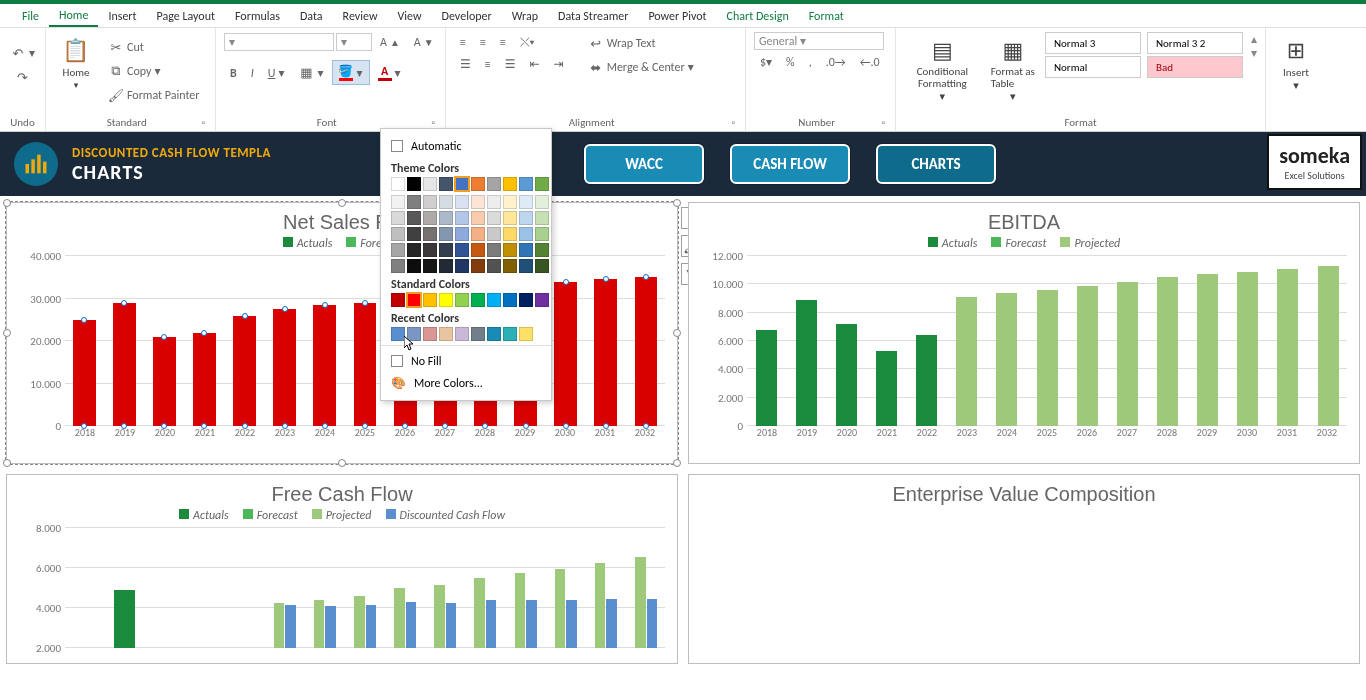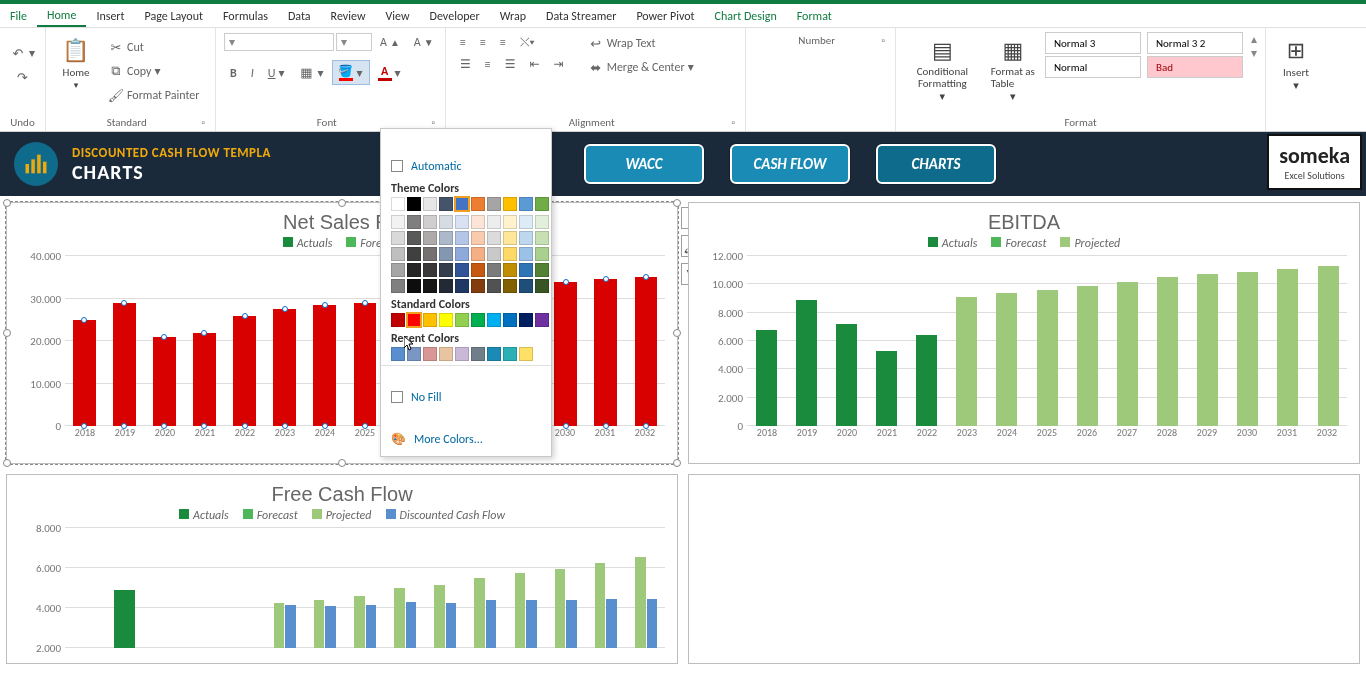--- a/index.html
+++ b/index.html
@@ -2,21 +2,21 @@
 <html><head>
 <meta charset="utf-8">
 <style>
 * { box-sizing: border-box; margin: 0; padding: 0; font-family: "Segoe UI", Calibri, sans-serif; }
 body { background: #fff; width: 1366px; height: 700px; overflow: hidden; font-size: 12px; }
 
 
 .topbar { height: 4px; background: #107c41; }
 
 
-.menubar { height: 24px; display: flex; align-items: center; padding: 0 0; background: #fff; border-bottom: 1px solid #e0e0e0; }
+.menubar { height: 24px; display: flex; align-items: center; padding: 0 12px; background: #fff; border-bottom: 1px solid #e0e0e0; }
 .menubar .item { padding: 3px 10px; font-size: 12px; color: #333; cursor: pointer; }
 .menubar .item.file { color: #107c41; font-weight: 400; }
 .menubar .item.active { border-bottom: 2px solid #107c41; color: #107c41; }
 .menubar .item.contextual { color: #107c41; }
 
 
 .ribbon { height: 104px; background: #fff; border-bottom: 1px solid #d0d0d0; display: flex; position: relative; }
 .ribbon-group { border-right: 1px solid #e5e5e5; padding: 4px 8px 0 8px; display: flex; flex-direction: column; justify-content: space-between; }
 .ribbon-group-label { text-align: center; font-size: 11px; color: #666; padding: 2px 0; }
 .ribbon-group-label .launcher { float:right; font-size:10px; color:#888; padding:0 2px;}
@@ -33,21 +33,21 @@
 .style-cell { border: 1px solid #ccc; padding: 3px 8px; font-size: 11px; width: 96px; height:22px; display:flex;align-items:center;}
 .style-cell.bad { background:#ffc7ce; color:#9c0006;}
 .style-grid { display: grid; grid-template-columns: repeat(2, 100px); gap: 2px; }
 
 
 .banner { height: 64px; background: #000; display: flex; align-items: center; position: relative; }
 .banner-left { background:#1b2a3a; height:100%; flex:0 0 560px; display:flex; align-items:center; position:relative; border-right:0;}
 .banner-icon { width:44px;height:44px;border-radius:50%;background:#0f6b8c;margin:0 14px;display:flex;align-items:center;justify-content:center;}
 .banner-title-small { color:#f0a90a;font-size:13px;font-weight:600;letter-spacing:0.5px;}
 .banner-title-big { color:#fff;font-size:20px;font-weight:700;letter-spacing:1px;}
-.banner-mid { flex: 1; background:#1b2a3a;height:100%;display:flex;align-items:center;gap:26px;padding-left:24px;font-style:italic;}
+.banner-mid { flex: 1; background:#1b2a3a;height:100%;display:flex;align-items:center;gap:26px;padding-left:24px;}
 .navbtn { height:40px;min-width:120px;border:2px solid #fff;border-radius:6px;background:#1a8bb5;color:#fff;font-weight:700;font-size:15px;display:flex;align-items:center;justify-content:center;cursor:pointer;box-shadow:0 0 0 1px rgba(0,0,0,.2);}
 .navbtn.active { background:#0f6b8c; }
 .brandbox { position:absolute;right:4px;top:2px;background:#fff;border:2px solid #111;padding:4px 10px;height:56px;display:flex;flex-direction:column;align-items:center;justify-content:center;}
 .brandbox .b1 { font-size:22px; font-weight:700; color:#222;}
 .brandbox .b2 { font-size:10px;color:#444;}
 
 
 .dashboard { padding: 6px; display: grid; grid-template-columns: 1fr 1fr; gap: 10px; background:#fff;}
 .chartbox { border: 1px solid #bdbdbd; background: #fff; position: relative; padding: 8px 8px 4px 8px; height: 262px; overflow:hidden;}
 .chartbox.selected { outline:1px dashed #888;}
@@ -70,21 +70,21 @@
 
 .pie { width:200px;height:200px;border-radius:50%;background:conic-gradient(#5a8fcf 0deg 129deg, #1c2a4a 129deg 360deg);position:relative;margin-left:80px;}
 .pie::after{content:"";position:absolute;inset:0;}
 .pie-label { position:absolute;color:#fff;font-weight:700;font-size:16px;}
 .pie-legend { position:absolute;left:320px;top:60px;font-size:12px;color:#555;}
 .pie-legend div{display:flex;align-items:center;gap:6px;margin:8px 0;}
 
 
 .color-popup { position:absolute; top:100px; left:380px; width:172px; background:#fff; border:1px solid #c8c8c8; box-shadow:2px 2px 6px rgba(0,0,0,.2); z-index:50; padding:6px 0;}
 .color-popup .row-title { font-size:12px;font-weight:600;color:#333;padding:4px 10px 2px 10px;}
-.color-popup .opt { padding:4px 10px; font-size:12px; color:#0369a1; display:flex;align-items:center;gap:8px;cursor:pointer;margin-top:20px;}
+.color-popup .opt { padding:4px 10px; font-size:12px; color:#000000; display:flex;align-items:center;gap:8px;cursor:pointer;}
 .color-popup hr { border:none;border-top:1px solid #e0e0e0;margin:4px 0;}
 .swatch-grid { display:grid;grid-template-columns:repeat(10,14px);gap:2px;padding:0 10px;}
 .sw { width:14px;height:14px;border:1px solid rgba(0,0,0,.15);cursor:pointer;}
 .sw.sel { outline:2px solid #f0a020; outline-offset:-1px;}
 .cursor { position:absolute;width:12px;height:16px;pointer-events:none;z-index:60;}
 .underline-mark { height:3px; width:14px; display:block;}
 
 
 .fill-active { background:#d6e4f2;border:1px solid #9abde0;}
 </style>
@@ -200,20 +200,30 @@
             <span class="ricon">↩</span>
             <span>Wrap Text</span>
           </button>
         <button class="rbtn"><span class="ricon">⬌</span><span>Merge &amp; Center</span> ▾</button>
       </div>
     </div>
     <div class="ribbon-group-label"><span>Alignment</span><span class="launcher">▫</span></div>
   </div>
 
   <div class="ribbon-group" style="width:150px">
+    <div class="ribbon-controls vstack">
+      <div class="fontbox" style="width:130px"><span>General</span> ▾</div>
+      <div class="hstack">
+        <button class="rbtn">$▾</button>
+        <button class="rbtn">%</button>
+        <button class="rbtn">,</button>
+        <button class="rbtn">.0→</button>
+        <button class="rbtn">←.0</button>
+      </div>
+    </div>
     <div class="ribbon-group-label"><span>Number</span><span class="launcher">▫</span></div>
   </div>
 
   <div class="ribbon-group" style="width:370px">
     <div class="ribbon-controls">
       <div class="bigbtn">
         <div class="bigicon">▤</div>
         <span style="text-align:center;line-height:1.1">Conditional Formatting</span>▾
       </div>
       <div class="bigbtn">
@@ -659,15 +669,16 @@
           </div>
           <div class="barcol">
             <div class="bar" style="background: rgb(158, 201, 122); height: 76.25%; width: 27.5%;"></div>
             <div class="bar" style="background: rgb(90, 143, 207); height: 41.25%; width: 27.5%;"></div>
           </div>
         </div>
       </div>
   </div>
 
   <div class="chartbox" style="height:190px">
+    <div class="chart-title">Enterprise Value Composition</div>
   </div>
 
 </div>
 
 </body></html>

